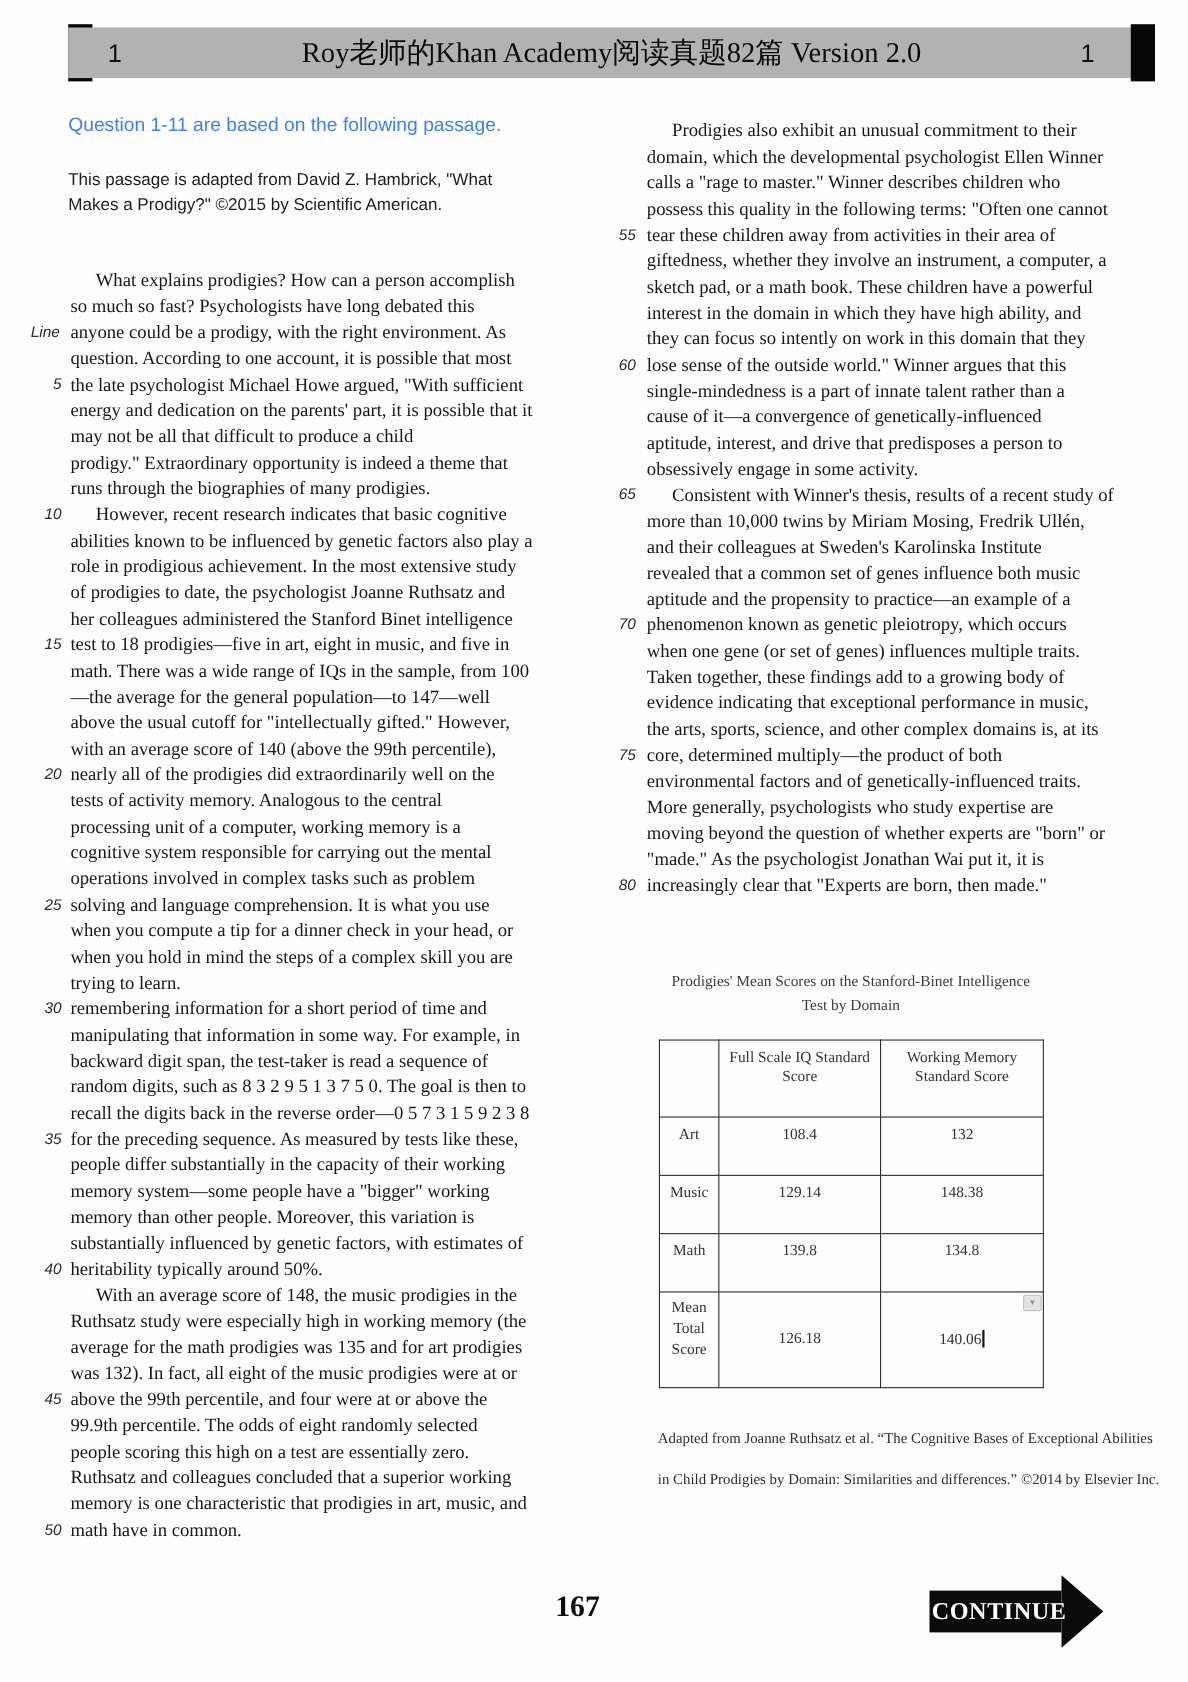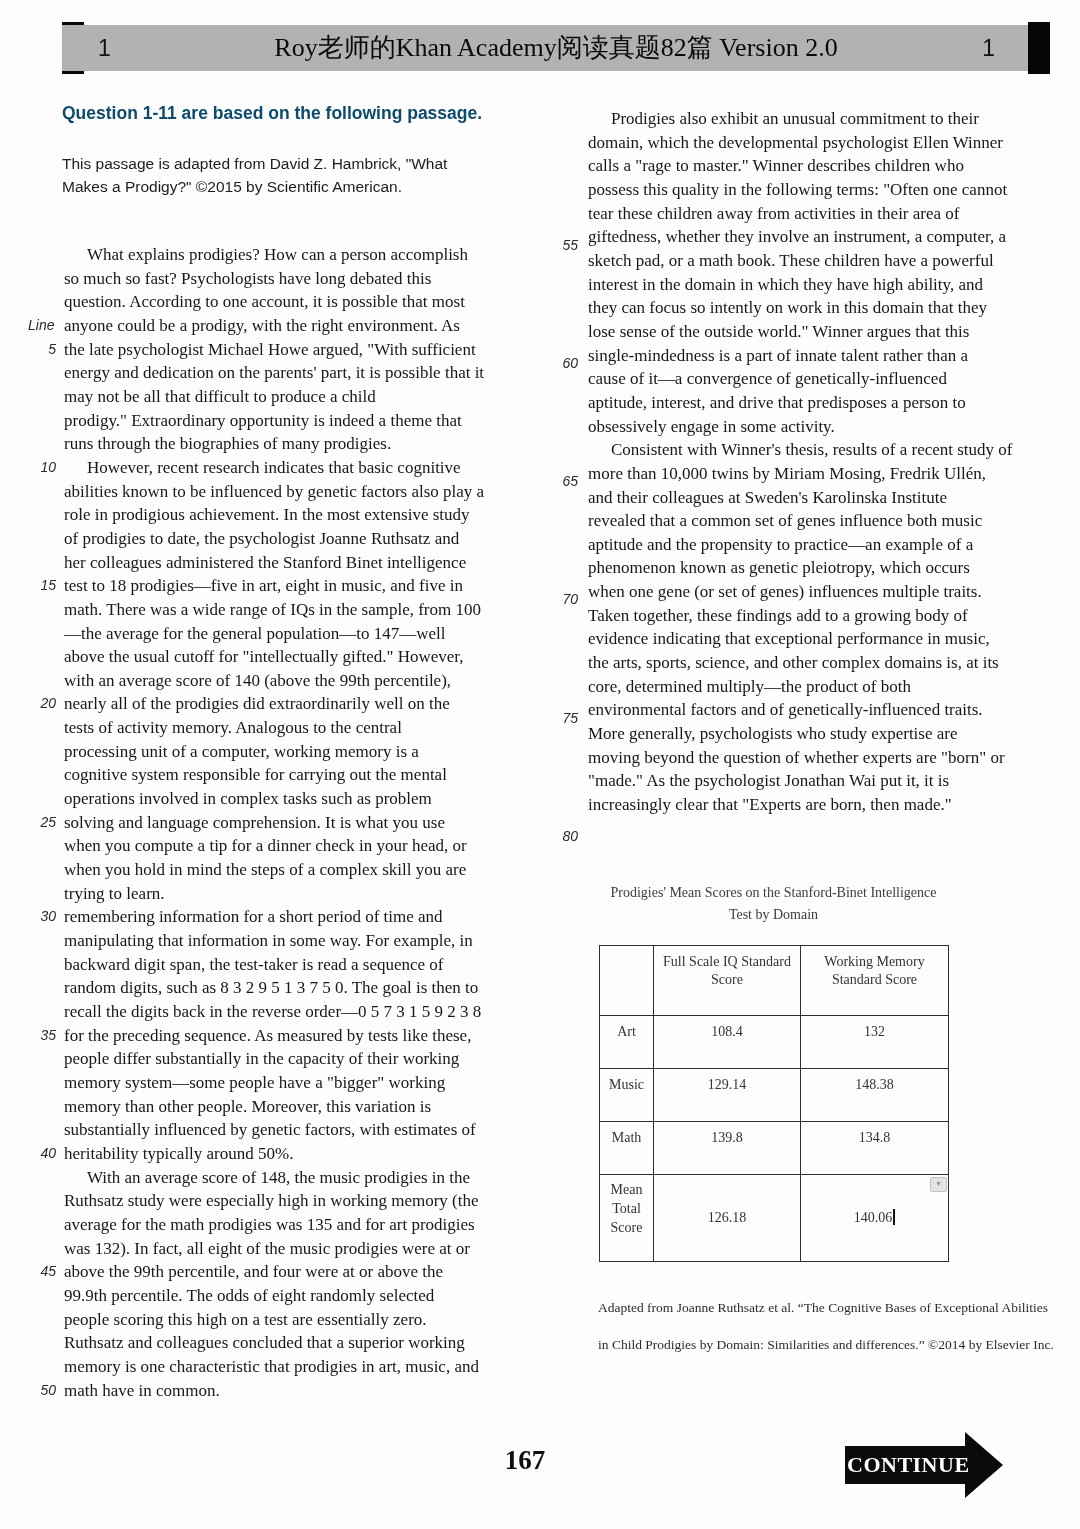--- a/index.html
+++ b/index.html
@@ -12,30 +12,30 @@
   .cap{position:absolute;top:22px;width:22px;height:52px;background:#060606;}
   #cap-l{left:62px;} #cap-r{left:1028px;}
   #hbar .pn{position:absolute;top:0;height:46px;line-height:46px;
     font-family:"Liberation Sans",sans-serif;font-size:23px;color:#111;}
   #hbar .pn-left{left:36px;} #hbar .pn-right{right:55px;}
   #hbar .title{position:absolute;left:0;right:0;top:0;height:46px;line-height:46px;
     text-align:center;font-weight:normal;font-size:26px;color:#0a0a0a;
     font-family:"Liberation Serif",serif;}
   
   #q-heading{position:absolute;left:62px;top:103px;
-    font-family:"Liberation Sans",sans-serif;font-weight:bold;font-size:17.5px;color:#0c4a6e;}
+    font-family:"Liberation Sans",sans-serif;font-weight:normal;font-size:17.5px;color:#3b82f6;}
   #source-note{position:absolute;left:62px;top:152px;
     font-family:"Liberation Sans",sans-serif;font-size:15.5px;line-height:23px;color:#1c1c1c;}
   
   #left-lines{position:absolute;left:28px;top:243px;}
   #right-lines{position:absolute;left:548px;top:107px;}
   .pline{display:flex;height:23.66px;line-height:23.66px;font-size:17px;color:#171717;}
   .pline .num{flex:0 0 28px;margin-right:8px;text-align:right;
     font-family:"Liberation Sans",sans-serif;font-style:italic;font-size:14px;color:#2a2a2a;}
-  #right-lines .pline .num{flex-basis:30px;margin-right:10px;margin-top:32px;}
+  #right-lines .pline .num{flex-basis:30px;margin-right:10px;}
   .pline .num.word{text-align:left;}
   .pline .txt{white-space:nowrap;}
   .pline.ind .txt{text-indent:23px;}
   
   #fig-title{position:absolute;left:599px;top:882px;width:349px;text-align:center;
     font-size:14px;line-height:22px;color:#3d3d3d;}
   #score-table{position:absolute;left:599px;top:945px;width:349px;
     border-collapse:collapse;table-layout:fixed;font-size:14px;line-height:18px;color:#333;}
   #score-table th,#score-table td{border:1.5px solid #2d2d2d;vertical-align:top;
     padding:7px 4px 0;text-align:center;font-weight:normal;}
@@ -80,26 +80,26 @@
 <div id="left-lines">
     <div class="pline ind">
       <span class="num"></span>
       <span class="txt">What explains prodigies? How can a person accomplish</span>
     </div>
     <div class="pline">
       <span class="num"></span>
       <span class="txt">so much so fast? Psychologists have long debated this</span>
     </div>
     <div class="pline">
-      <span class="num"></span>
-      <span class="txt">question. According to one account, it is possible that most</span>
-    </div>
-    <div class="pline">
       <span class="num word">Line</span>
       <span class="txt">anyone could be a prodigy, with the right environment. As</span>
+    </div>
+    <div class="pline">
+      <span class="num"></span>
+      <span class="txt">question. According to one account, it is possible that most</span>
     </div>
     <div class="pline">
       <span class="num">5</span>
       <span class="txt">the late psychologist Michael Howe argued, "With sufficient</span>
     </div>
     <div class="pline">
       <span class="num"></span>
       <span class="txt">energy and dedication on the parents' part, it is possible that it</span>
     </div>
     <div class="pline">

